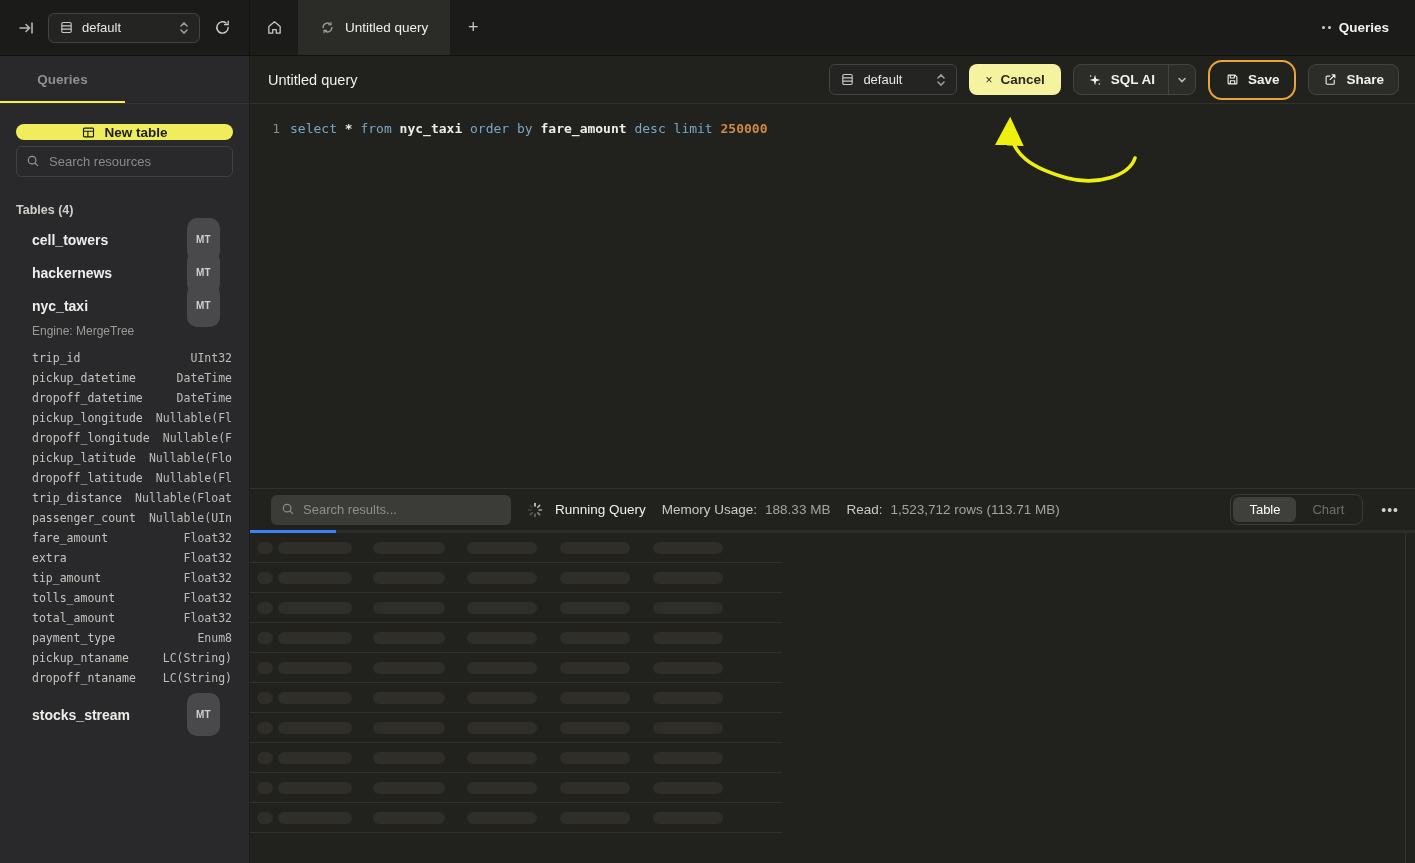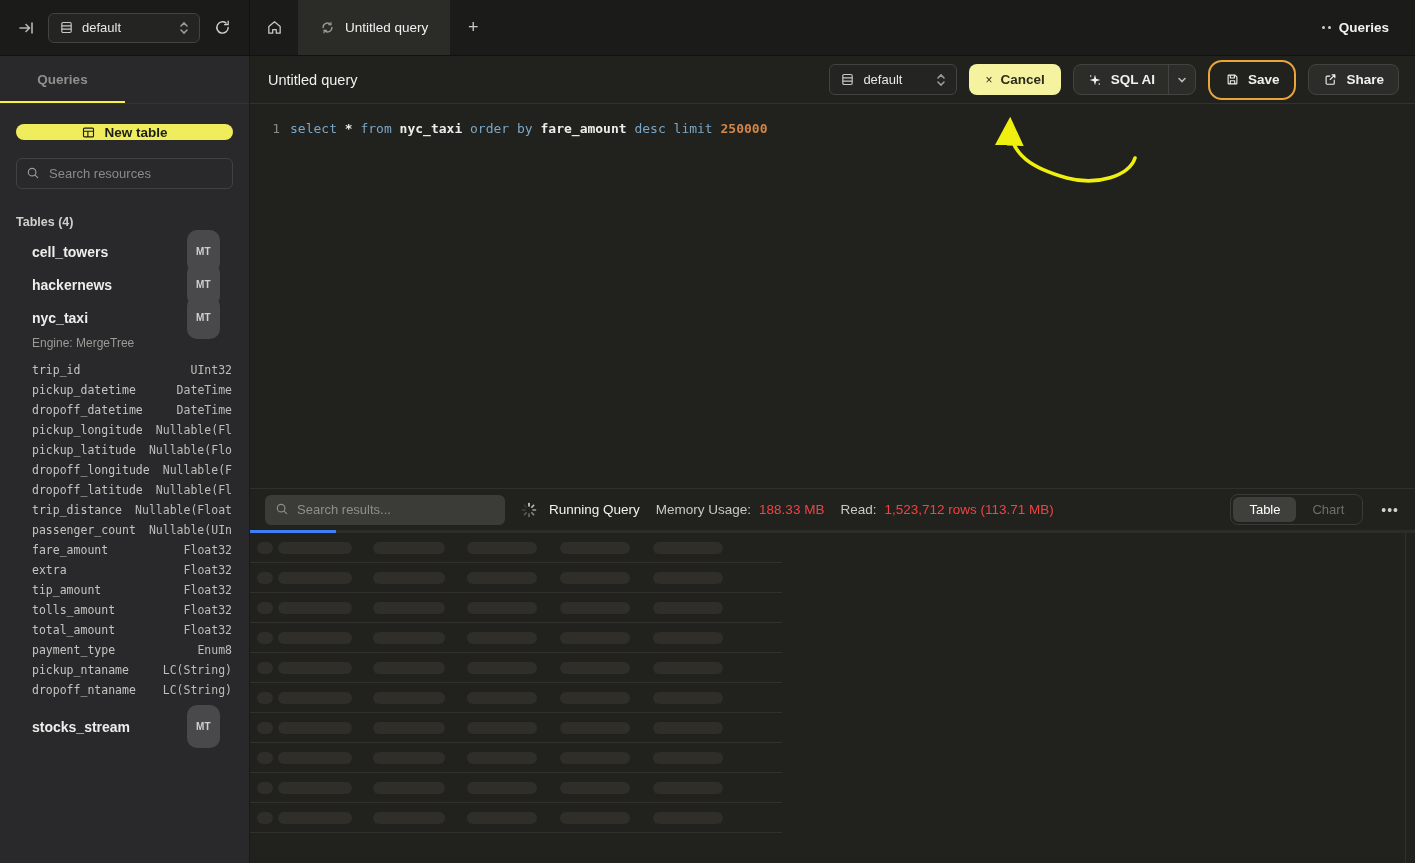--- a/index.html
+++ b/index.html
@@ -23,21 +23,21 @@
   .dots2 i { width:3px; height:3px; border-radius:50%; background:#cfcfcb; }
 
   
   .sidebar { position:absolute; top:56px; left:0; width:250px; height:807px; background:#29292b; border-right:1px solid #1a1a1a; overflow:hidden; }
   .side-tabs { position:relative; display:flex; height:48px; border-bottom:1px solid #333335; }
   .side-tab { width:125px; display:flex; align-items:center; justify-content:center; font-size:13.5px; font-weight:600; color:#8f8f8c; cursor:pointer; }
   .side-tab.active { color:#ffffff; }
   .side-tab-underline { position:absolute; left:0; bottom:0; width:125px; height:2.5px; background:#f5f243; }
   .side-body { padding:20px 16px 0 16px; }
   .newtable-btn { width:100%; height:16px; background:#f0ed5c; border:none; border-radius:8px; color:#1d1d1b; font-size:13.5px; font-weight:600; font-family:"Liberation Sans",sans-serif; display:flex; align-items:center; justify-content:center; gap:8px; cursor:pointer; }
-  .side-search { margin-top:18px; position:relative; }
+  .side-search { margin-top:6px; position:relative; }
   .side-search input { width:100%; height:31px; background:transparent; border:1px solid #414143; border-radius:6px; color:#d8d8d4; font-size:13px; padding:0 10px 0 32px; font-family:"Liberation Sans",sans-serif; outline:none; }
   .side-search input::placeholder { color:#8a8a88; }
   .side-search .mag { position:absolute; left:10px; top:8px; color:#9a9a98; }
   .section-header { margin:26px 0 6px 16px; font-size:12.5px; font-weight:600; color:#cfcfcb; }
   .table-row { display:flex; align-items:center; height:33px; padding:0 29px 0 32px; cursor:pointer; }
   .table-name { font-size:14px; font-weight:600; color:#ededeb; }
   .badge { margin-left:auto; background:#49494b; color:#cfcfcf; font-size:10px; font-weight:700; padding:16px 9px; border-radius:10px; letter-spacing:.3px; }
   .engine-line { padding:2px 0 6px 32px; font-size:12px; color:#9a9a96; }
   .col-row { display:flex; align-items:center; height:20px; padding:0 17px 0 32px; font-family:"DejaVu Sans Mono", monospace; font-size:11.5px; color:#c4c4c0; }
   .col-type { margin-left:auto; color:#bdbdb9; white-space:nowrap; }
@@ -62,31 +62,31 @@
   .editor { position:relative; height:384px; flex:0 0 384px; }
   .code-line { display:flex; padding:16px 0 0 0; font-family:"DejaVu Sans Mono", monospace; font-size:13px; line-height:18px; white-space:pre; }
   .line-no { width:30px; text-align:right; color:#8a8a86; flex:0 0 30px; }
   .code { padding-left:10px; }
   .tok-kw { color:#7ba7c7; }
   .tok-id { color:#ececea; font-weight:bold; }
   .tok-num { color:#d0874a; font-weight:bold; }
   .annotation-arrow { position:absolute; left:735px; top:6px; pointer-events:none; }
 
   
-  .results-toolbar { height:42px; flex:0 0 42px; border-top:1px solid #30302c; display:flex; align-items:center; padding:0 16px 0 15px; gap:16px; }
+  .results-toolbar { height:42px; flex:0 0 42px; border-top:1px solid #30302c; display:flex; align-items:center; padding:0 16px 0 21px; gap:16px; }
   .results-search { position:relative; width:240px; }
   .results-search input { width:240px; height:30px; background:#3b3b37; border:none; border-radius:6px; color:#d8d8d4; font-size:13px; padding:0 10px 0 32px; font-family:"Liberation Sans",sans-serif; outline:none; }
   .results-search input::placeholder { color:#8f8f8a; }
   .results-search .mag { position:absolute; left:10px; top:7px; color:#8f8f8a; }
   .spinner { animation:spin 1s steps(8) infinite; display:flex; }
   @keyframes spin { to { transform:rotate(360deg); } }
   .status-text { color:#f0f0ee; font-size:13.5px; margin-left:-4px; }
   .stat { display:flex; gap:8px; font-size:13.5px; }
   .stat .lbl { color:#c9c9c5;text-align:right; }
-  .stat .val { color:#ef4444;text-align:right; }
+  .stat .val { color:#a3a3a3;text-align:right; }
   .view-toggle { margin-left:auto; display:flex; padding:2px; border:1px solid #3a3a38; border-radius:8px; }
   .seg { padding:5px 16px; border-radius:6px; font-size:13px; cursor:pointer; }
   .seg.active { background:#3f3f3b; color:#ffffff; }
   .seg.inactive { color:#6e6e69; }
   .more-btn { color:#cfcfcb; font-size:14px; letter-spacing:1px; margin-left:2px; cursor:pointer; }
 
   .progress-track { height:3px; flex:0 0 3px; background:#2c2c28; position:relative; }
   .progress-fill { position:absolute; left:0; top:0; height:3px; width:86px; background:#3d7ff5; }
 
   .skeleton-area { position:relative; flex:1; }
@@ -212,26 +212,26 @@
         </div>
         <div class="col-row">
           <span>dropoff_datetime</span>
           <span class="col-type">DateTime</span>
         </div>
         <div class="col-row">
           <span>pickup_longitude</span>
           <span class="col-type">Nullable(Fl</span>
         </div>
         <div class="col-row">
+          <span>dropoff_longitude</span>
+          <span class="col-type">Nullable(F</span>
+        </div>
+        <div class="col-row">
           <span>pickup_latitude</span>
           <span class="col-type">Nullable(Flo</span>
-        </div>
-        <div class="col-row">
-          <span>dropoff_longitude</span>
-          <span class="col-type">Nullable(F</span>
         </div>
         <div class="col-row">
           <span>dropoff_latitude</span>
           <span class="col-type">Nullable(Fl</span>
         </div>
         <div class="col-row">
           <span>trip_distance</span>
           <span class="col-type">Nullable(Float</span>
         </div>
         <div class="col-row">

